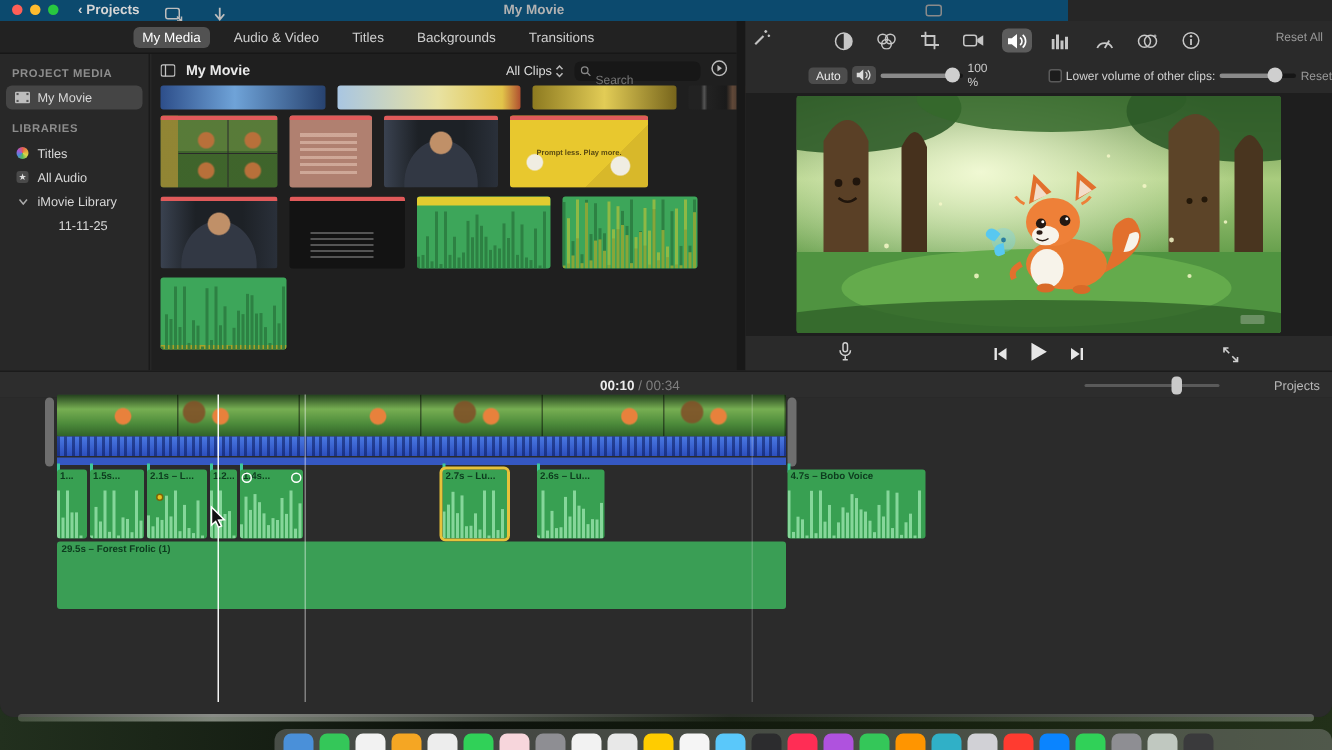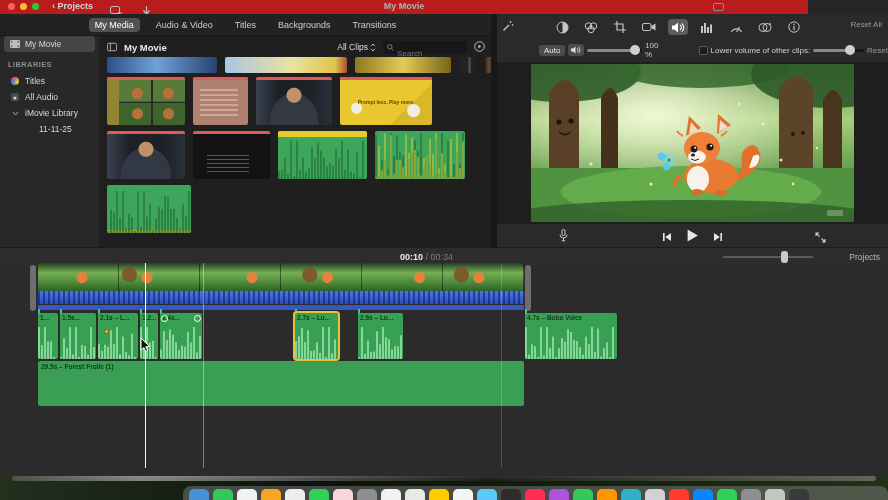--- a/index.html
+++ b/index.html
@@ -6,21 +6,21 @@
   html,body { width:888px; height:500px; overflow:hidden; background:#101510;
     font-family:"Liberation Sans", sans-serif; -webkit-font-smoothing:antialiased; }
   .app { position:relative; width:888px; height:500px;
     background:linear-gradient(90deg,#22301e,#0d120c 35%,#16200f 70%,#223019); }
 
   
   .window { position:absolute; left:0; top:0; width:888px; height:478px;
     background:#262626; border-radius:0 0 9px 9px; overflow:hidden; }
 
   
-  .titlebar { position:absolute; left:0; top:0; width:808px; height:14px; background:#b91c1c;padding-left:15px; }
+  .titlebar { position:absolute; left:0; top:0; width:712px; height:14px; background:#0c4a6e;padding-left:15px; }
   .lights { position:absolute; left:8px; top:3px; display:flex; gap:5px; }
   .light { width:7px; height:7px; border-radius:50%; }
   .back-btn { position:absolute; left:52px; top:1px; font-size:9px; color:#d6d6d6; font-weight:bold; }
   .tb-icon { position:absolute; top:2px; color:#bdbdbd; }
   .win-title { position:absolute; left:0; right:0; top:1px; text-align:center; font-size:9px;
     color:#b2b2b2; font-weight:bold; }
   .mirror-icon { position:absolute; right:84px; top:3px; width:11px; height:8px;
     border:1px solid #8a8a8a; border-radius:2px; }
 
   
@@ -194,20 +194,21 @@
 
     <div class="tabbar" id="tabbar">
         <span class="tab sel">My Media</span>
         <span class="tab">Audio &amp; Video</span>
         <span class="tab">Titles</span>
         <span class="tab">Backgrounds</span>
         <span class="tab">Transitions</span>
       </div>
 
     <div class="sidebar">
+      <div class="side-h">PROJECT MEDIA</div>
       <div id="side-slot-0">
           <div class="side-row sel">
             <span class="side-ico">
               <svg width="10" height="8" viewBox="0 0 10 8">
                 <rect width="10" height="8" rx="1" fill="#bdbdbd"></rect>
                 <rect x="1" y="1" width="1.4" height="1.4" fill="#555"></rect>
                 <rect x="1" y="5.6" width="1.4" height="1.4" fill="#555"></rect>
                 <rect x="7.6" y="1" width="1.4" height="1.4" fill="#555"></rect>
                 <rect x="7.6" y="5.6" width="1.4" height="1.4" fill="#555"></rect>
               </svg>

